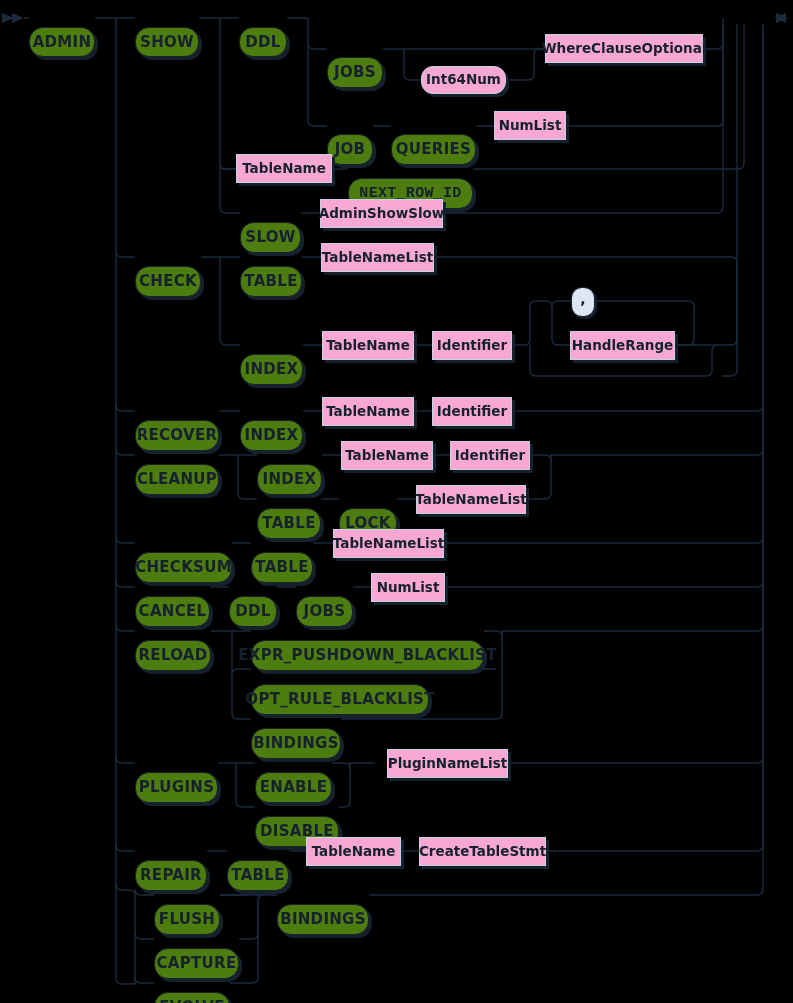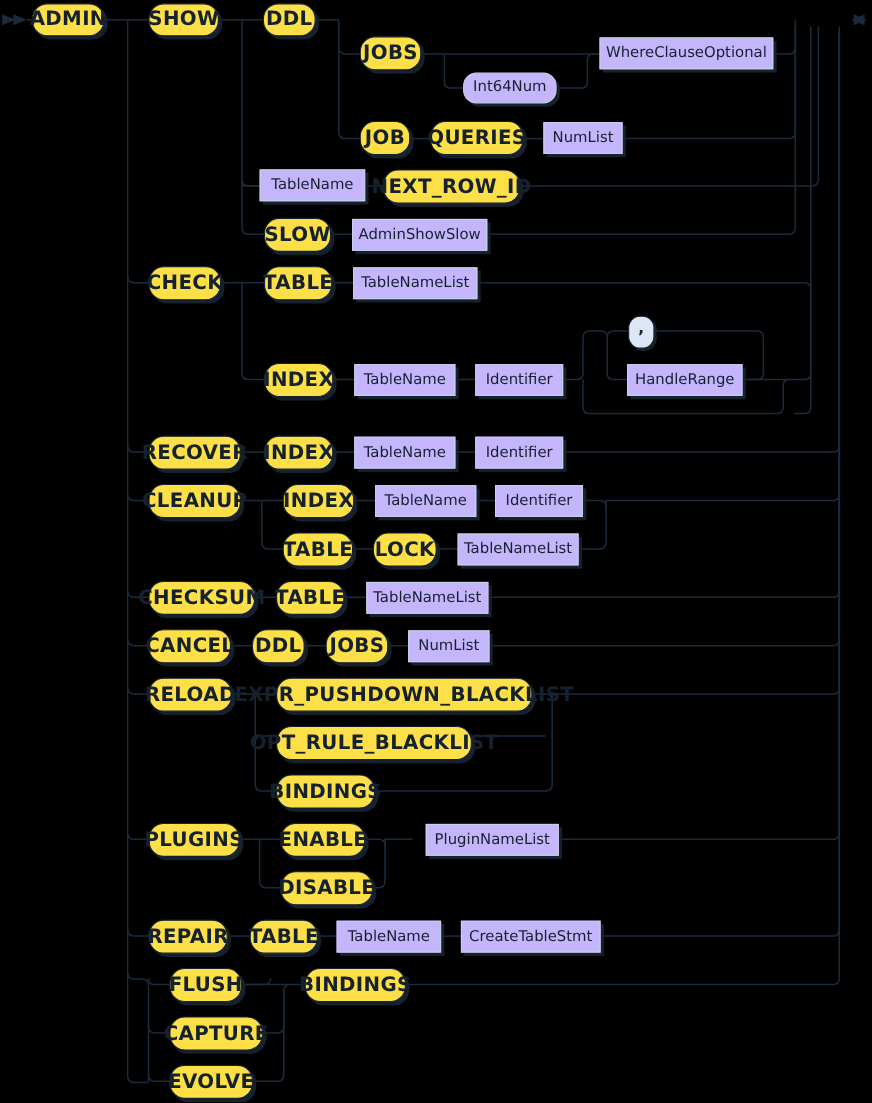--- a/index.html
+++ b/index.html
@@ -43,34 +43,35 @@
     white-space: nowrap;
     color: #16212e;
     z-index: 3;
   }
   .node .lbl {
     display: block;
     line-height: 1;
   }
   
   .node.terminal {
-    background: #fde047;
+    background: #4d7c0f;
     border: 1.6px solid #16212e;
     border-radius: 14px;
     font-weight: bold;
-    font-size: 18px;
+    font-size: 15px;
     letter-spacing: 0.3px;
     box-shadow: 3px 3px 0 #16212e;
+    margin-top: 24px;
   }
   
   .node.nonterminal {
-    background: #c4b5fd;
+    background: #f9a8d4;
     border: 1px solid #c3d2e4;
     border-radius: 0;
-    font-weight: normal;
+    font-weight: bold;
     font-size: 13.5px;
     box-shadow: 3px 3px 0 #16212e;
   }
   .node.comma {
     background: #dce6f4;
     border: 1.6px solid #16212e;
     border-radius: 11px;
     font-weight: bold;
     font-size: 14px;
     box-shadow: 2px 2px 0 #16212e;
@@ -237,21 +238,21 @@
       </div>
       <div class="node terminal" style="left: 391px; top: 110px; width: 85px; height: 31px;">
         <span class="lbl">QUERIES</span>
       </div>
       <div class="node nonterminal" style="left: 494px; top: 111px; width: 72px; height: 29px;">
         <span class="lbl">NumList</span>
       </div>
       <div class="node nonterminal" style="left: 236px; top: 154px; width: 96px; height: 29px;">
         <span class="lbl">TableName</span>
       </div>
-      <div class="node terminal" style="left: 348px; top: 154px; width: 125px; height: 31px;">
+      <div class="node terminal" style="left: 348px; top: 154px; width: 125px; height: 31px; font-family: Liberation Mono, monospace;">
         <span class="lbl">NEXT_ROW_ID</span>
       </div>
       <div class="node terminal" style="left: 240px; top: 198px; width: 61px; height: 31px;">
         <span class="lbl">SLOW</span>
       </div>
       <div class="node nonterminal" style="left: 320px; top: 199px; width: 123px; height: 29px;">
         <span class="lbl">AdminShowSlow</span>
       </div>
       <div class="node terminal" style="left: 135px; top: 242px; width: 66px; height: 31px; justify-content: center;">
         <span class="lbl">CHECK</span>

